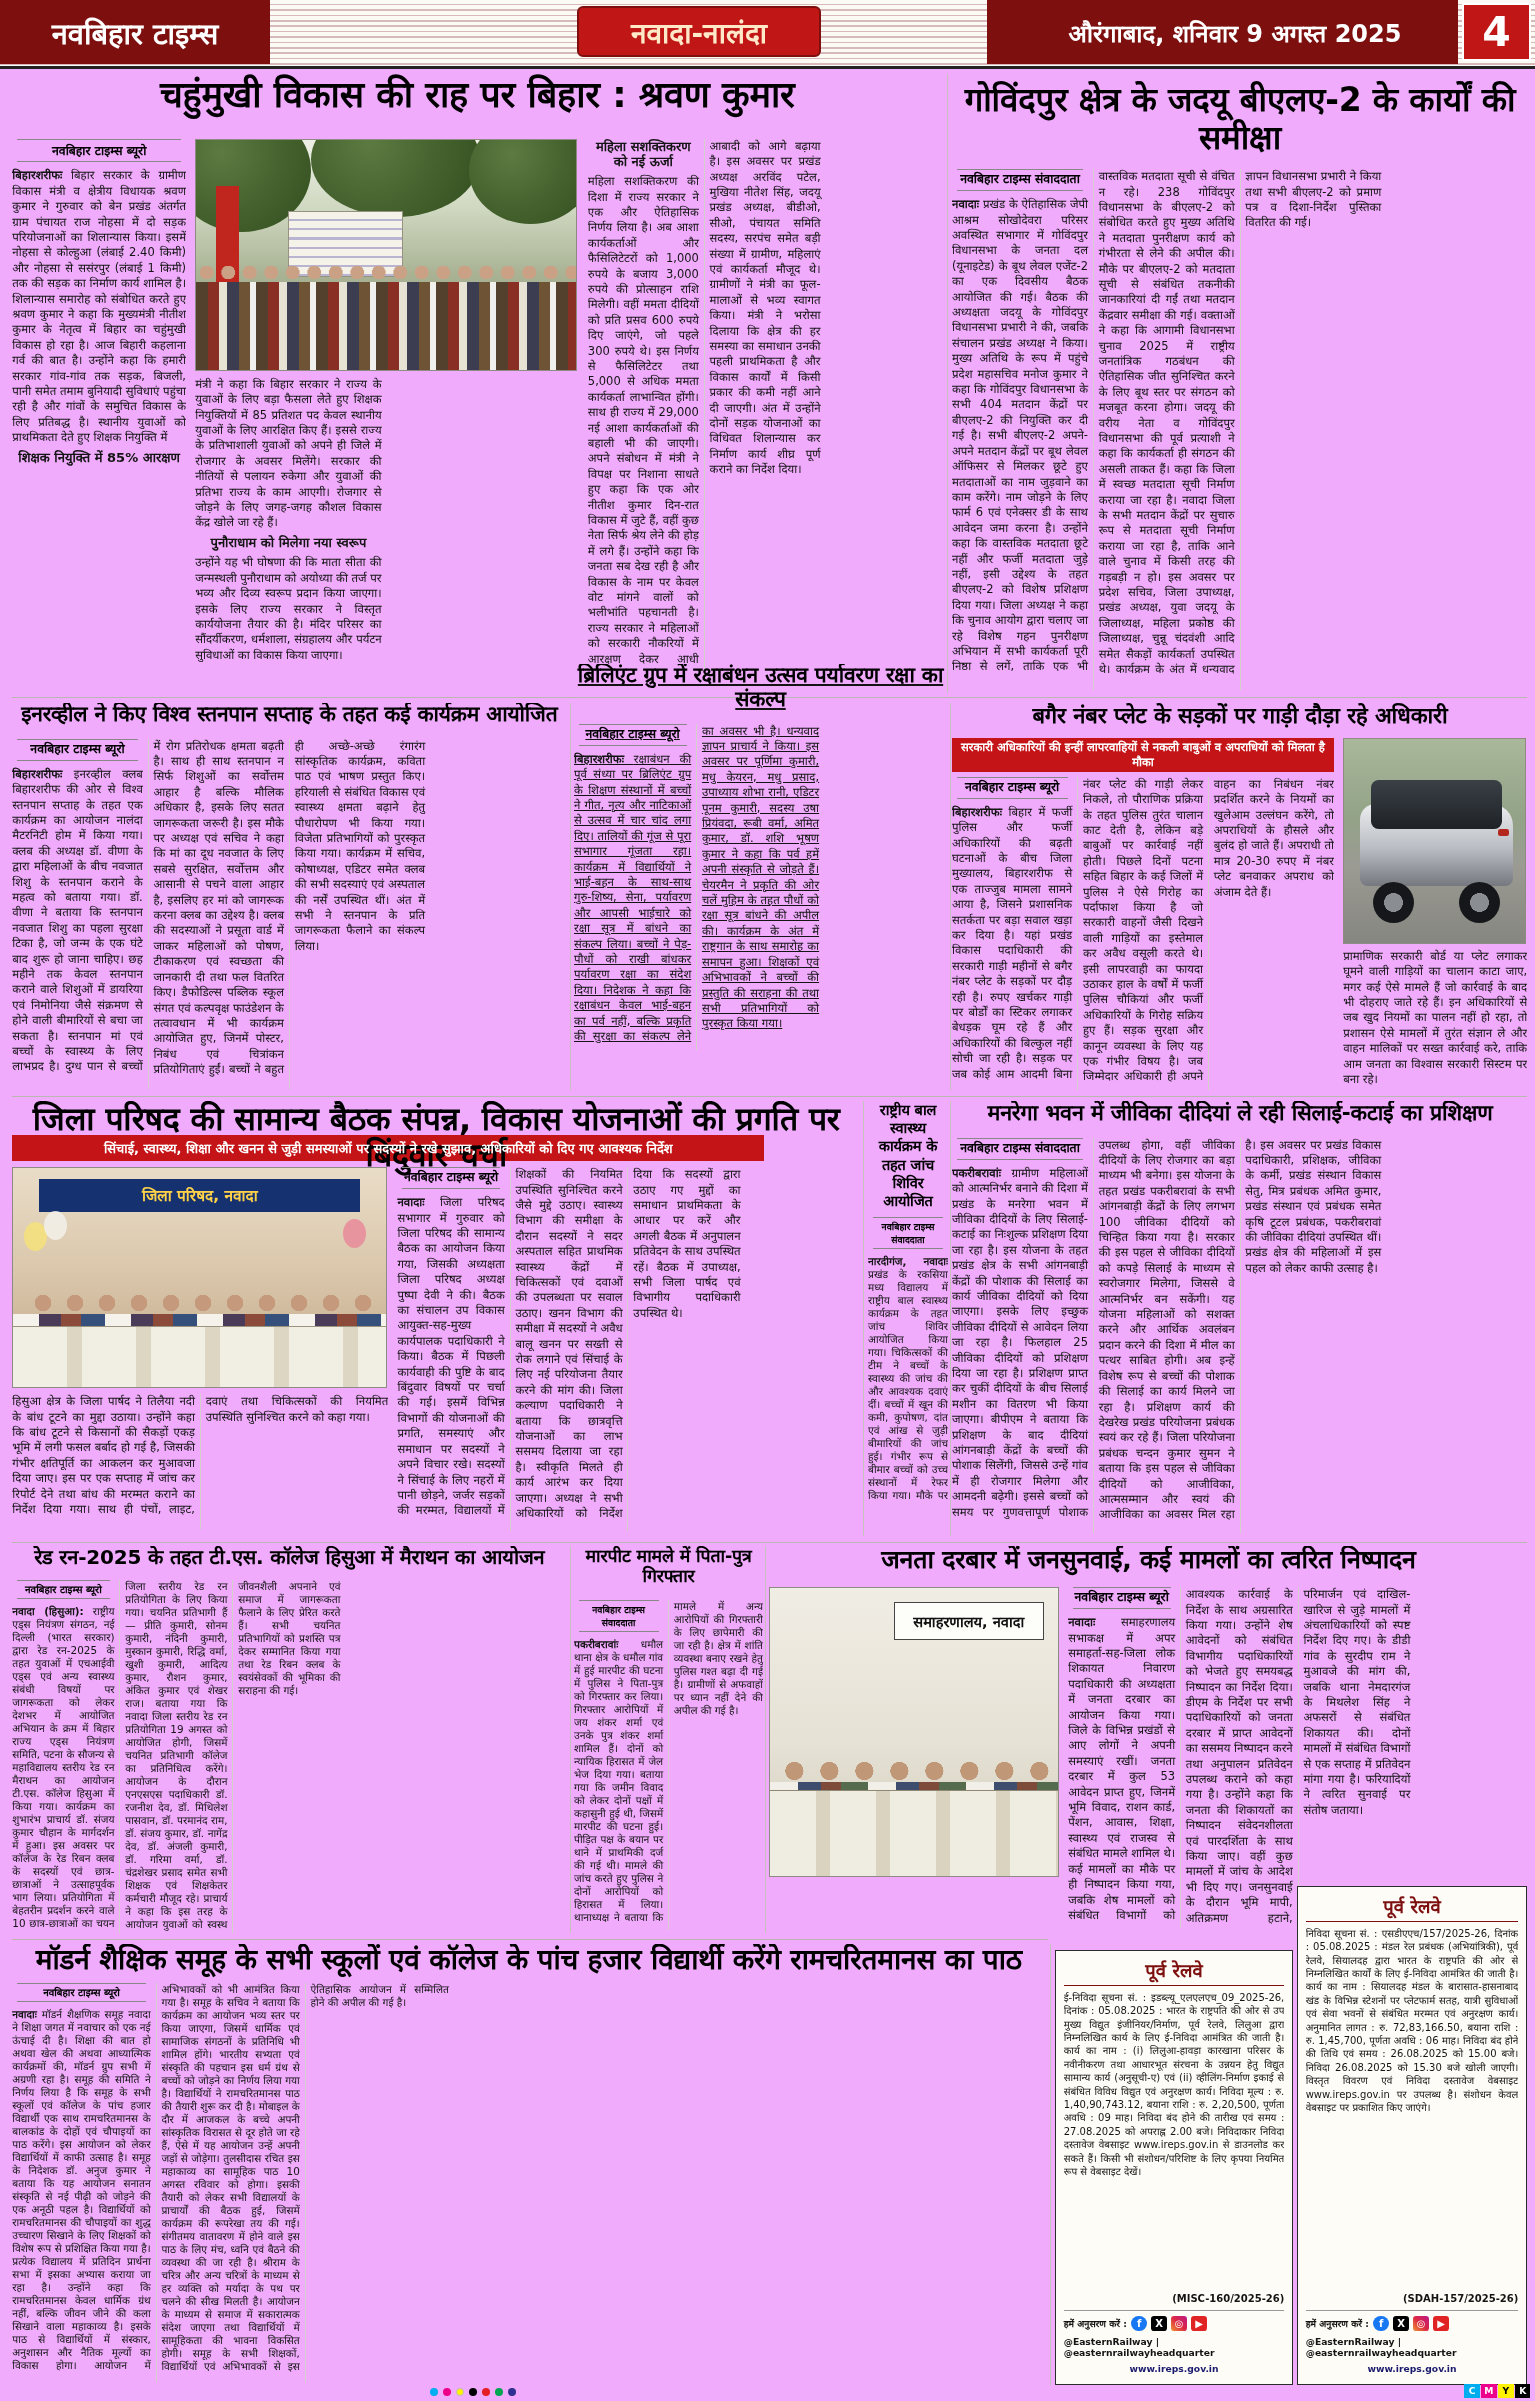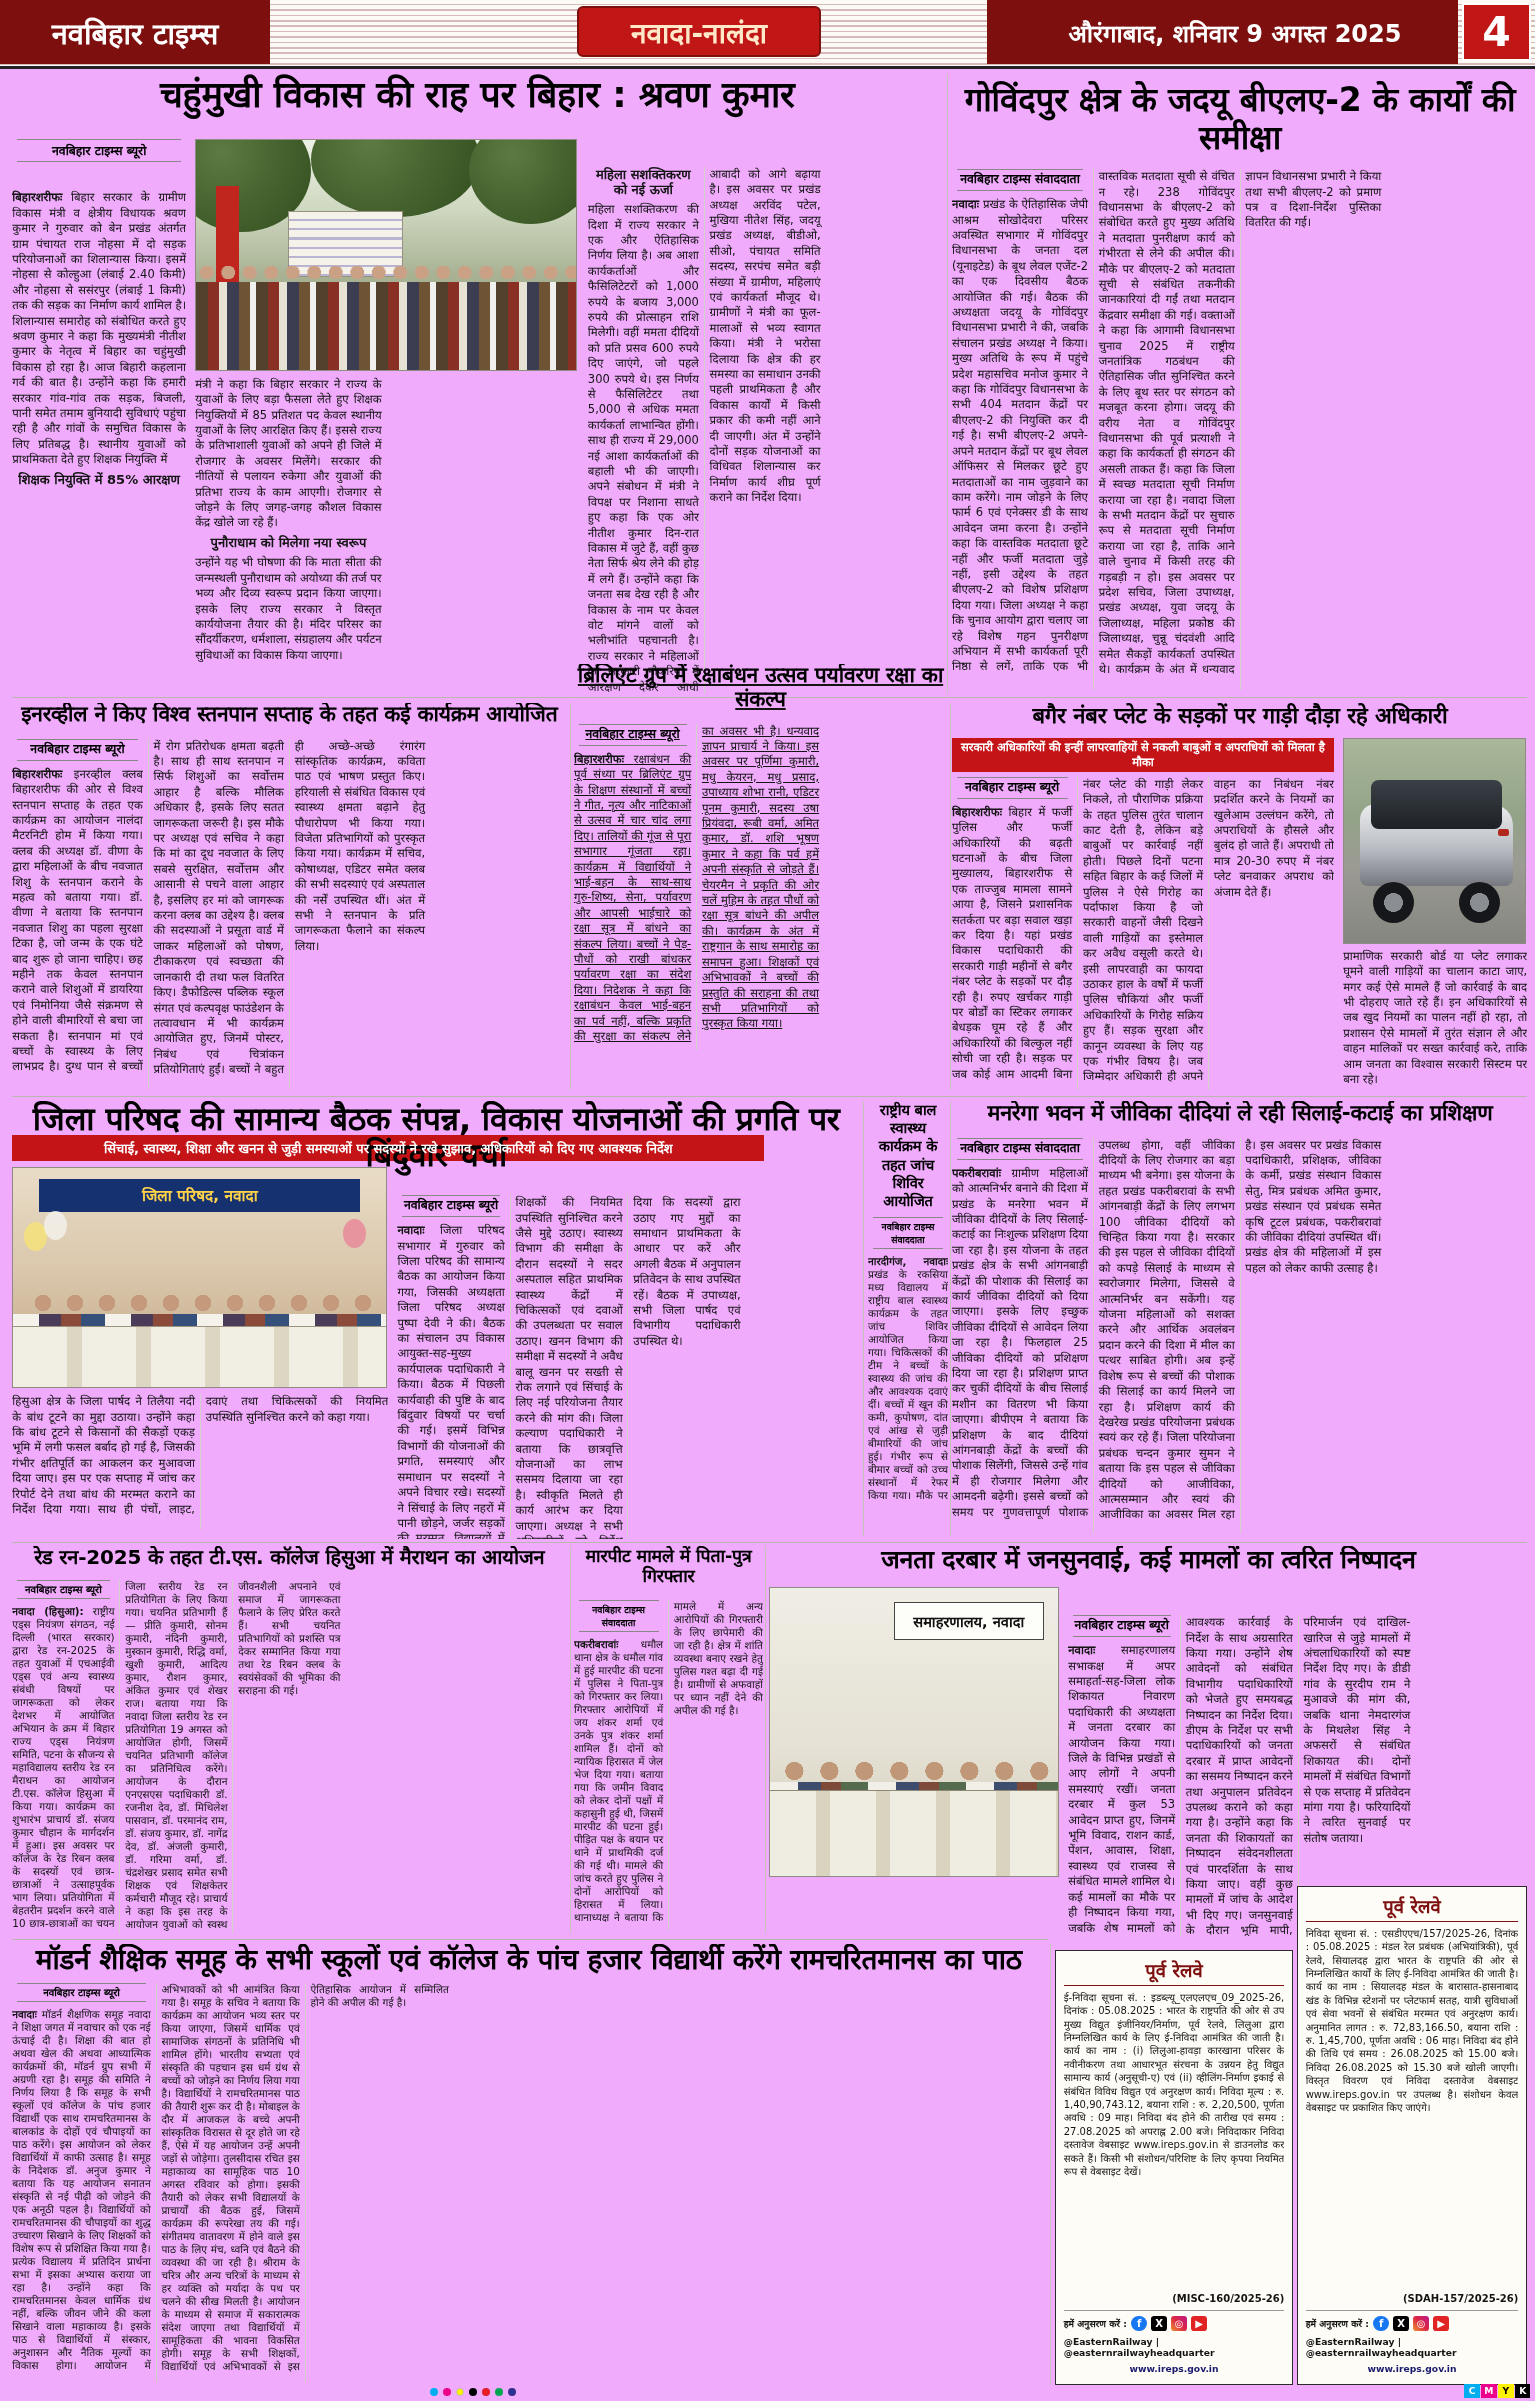--- a/index.html
+++ b/index.html
@@ -17,21 +17,21 @@
   .mast-right { left:987px; top:0; width:471px; height:64px; background:#7d0f0f; font-size:24px;padding-left:25px; }
   .mast-page { left:1462px; top:3.1px; width:69px; height:58px; background:#c11616;
                border:2.3px solid #fff; font-size:41px; }
   .mast-rule { position:absolute; left:0; top:66px; width:1535px; height:3.1px; background:#222; }
   
   .art { position:absolute; overflow:hidden; }
   .hl { font-weight:bold; color:#000; text-align:center; line-height:1.14; letter-spacing:-0.2px; }
   .by { display:block; font-weight:bold; font-size:12.3px; text-align:center; color:#000;
         border-top:0.8px solid #888; border-bottom:0.8px solid #888; padding:2.3px 0; margin:0 4.6px 6.1px 4.6px; }
   .cols { column-gap:10.7px; column-rule:0.8px solid #d2d0c8; column-fill:auto;
-          text-align:justify; font-size:11.5px; line-height:15.4px; overflow:hidden;margin-top:28px; }
+          text-align:justify; font-size:11.5px; line-height:15.4px; overflow:hidden; }
   .small { font-size:10.4px; line-height:13px; }
   .loc { font-weight:bold; }
   .ih { display:block; font-weight:bold; text-align:center; font-size:13px; margin:4.6px 0; }
   .kicker { background:#c41418; color:#fff; font-weight:bold; text-align:center;
             display:flex; align-items:center; justify-content:center; overflow:hidden; }
   .vdiv { position:absolute; width:0.8px; background:#c4c2ba; }
   .hdiv { position:absolute; height:0.8px; background:#b9b7af; left:12.3px; width:1515px; }
   
   .photo { position:relative; overflow:hidden; border:0.8px solid #8d8b84; }
   .ph-rally { background:linear-gradient(180deg,#eef0e6 0%,#cfd8c0 30%,#a9b394 58%,#8f907b 100%); }

